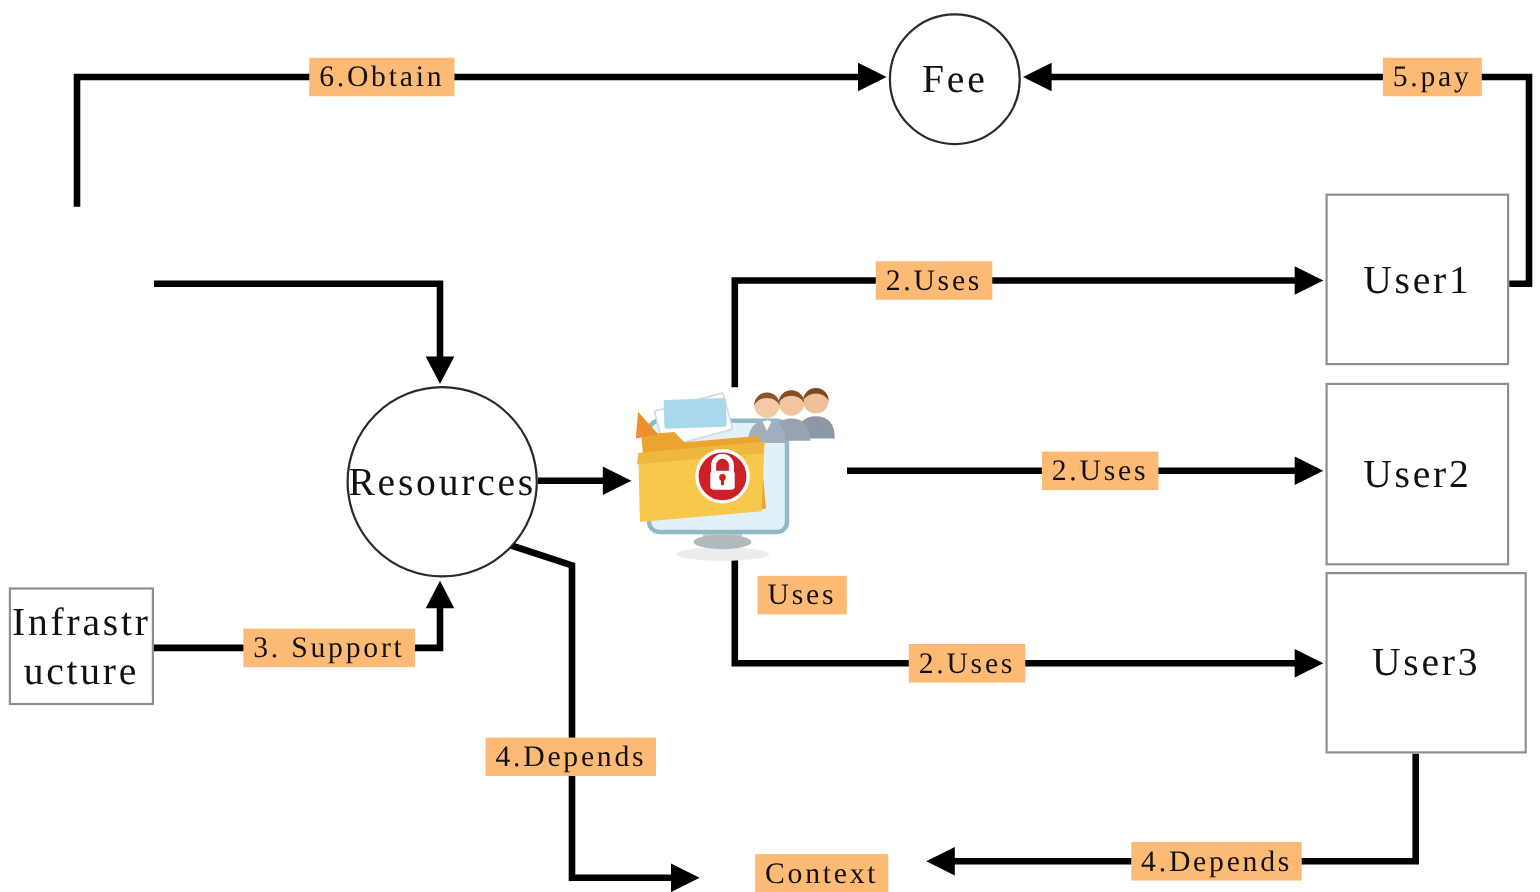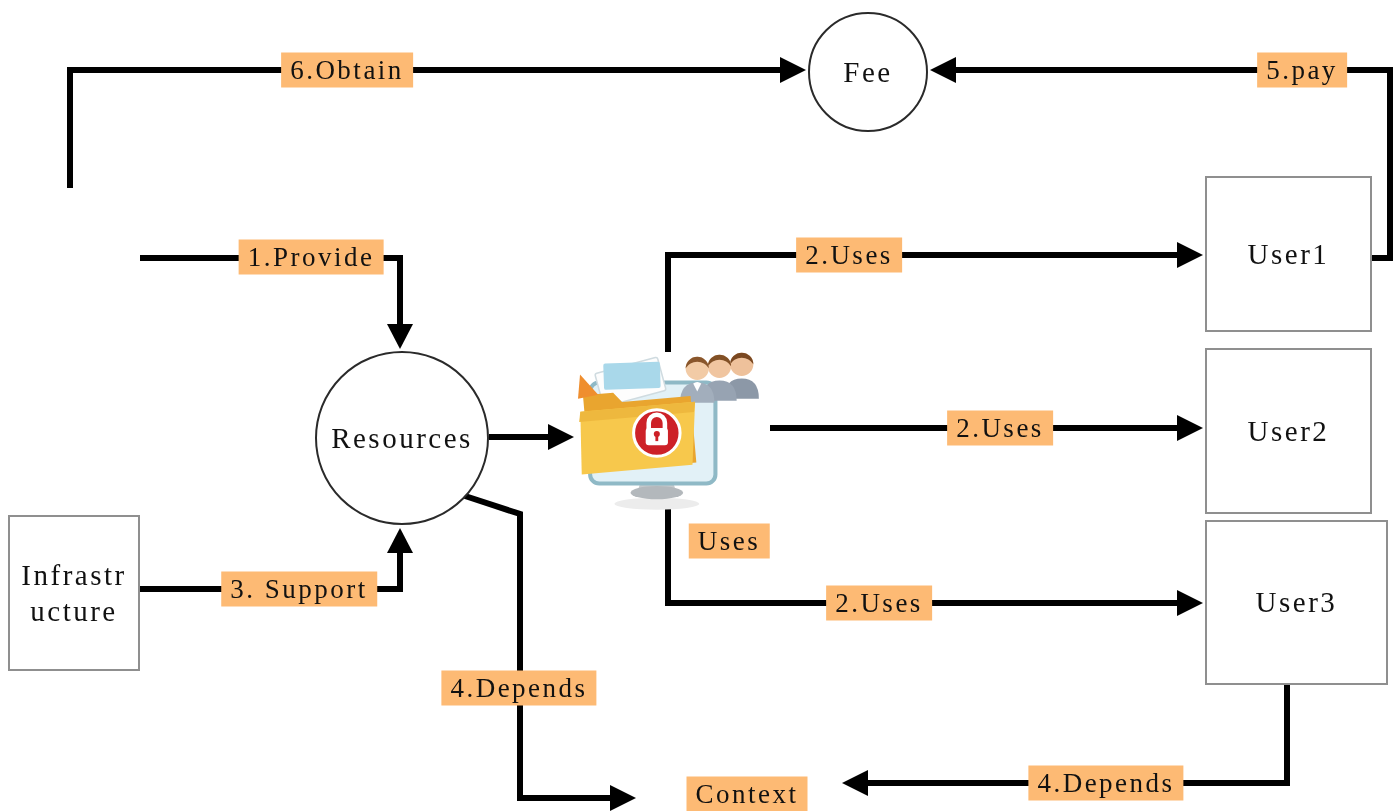--- a/index.html
+++ b/index.html
@@ -32,21 +32,21 @@
     fill: #000000;
     stroke: none;
   }
   .node {
     position: absolute;
     background: #ffffff;
     display: flex;
     align-items: center;
     justify-content: center;
     text-align: center;
-    font-size: 29px;
+    font-size: 36px;
     letter-spacing: 2.5px;
     line-height: 1.25;
     box-sizing: border-box;
   }
   .node.rect {
     border: 2px solid #8f8f8f;
   }
   .node.circle {
     border: 2px solid #2a2a2a;
     border-radius: 50%;
@@ -111,21 +111,21 @@
 
   <div class="node circle" style="left:808px; top:12px; width:120px; height:120px;">
     <span>Fee</span>
   </div>
 
 
   <div class="node circle" style="left:315px; top:351px; width:174px; height:174px;">
     <span>Resources</span>
   </div>
 
-  <div class="node rect" style="left:8px; top:515px; width:132px; height:156px;">
+  <div class="node rect" style="left:8px; top:534px; width:132px; height:107px;">
     <span>
       <span style="display:block;">Infrastr</span>
       <span style="display:block;">ucture</span>
     </span>
   </div>
 
   <div class="node rect" style="left:1205px; top:176px; width:167px; height:156px;">
     <span>User1</span>
   </div>
 
@@ -179,21 +179,20 @@
         <path d="M 70 80 v -6 a 8 8 0 0 1 16 0 v 6" stroke="#ffffff" stroke-width="4.5" fill="none"></path>
         <rect x="67" y="79" width="22" height="17" rx="3" fill="#ffffff"></rect>
         <circle cx="78" cy="85" r="3" fill="#cd2127"></circle>
         <rect x="76.6" y="86" width="2.8" height="6" fill="#cd2127"></rect>
       </g>
     </svg>
   </div>
 
   <div class="edge-label" style="left:347px; top:70px;">6.Obtain</div>
   <div class="edge-label" style="left:1302px; top:70px;">5.pay</div>
-  <div class="edge-label" style="left:311px; top:257px;">1.Provide</div>
   <div class="edge-label" style="left:849px; top:255px;">2.Uses</div>
   <div class="edge-label" style="left:1000px; top:428px;">2.Uses</div>
   <div class="edge-label" style="left:879px; top:603px;">2.Uses</div>
   <div class="edge-label" style="left:299px; top:589px;">3. Support</div>
   <div class="edge-label" style="left:519px; top:688px;">4.Depends</div>
   <div class="edge-label" style="left:1106px; top:783px;">4.Depends</div>
   <div class="edge-label" style="left:729px; top:541px;">Uses</div>
   <div class="edge-label" style="left:747px; top:794px;">Context</div>
 
 </div>

